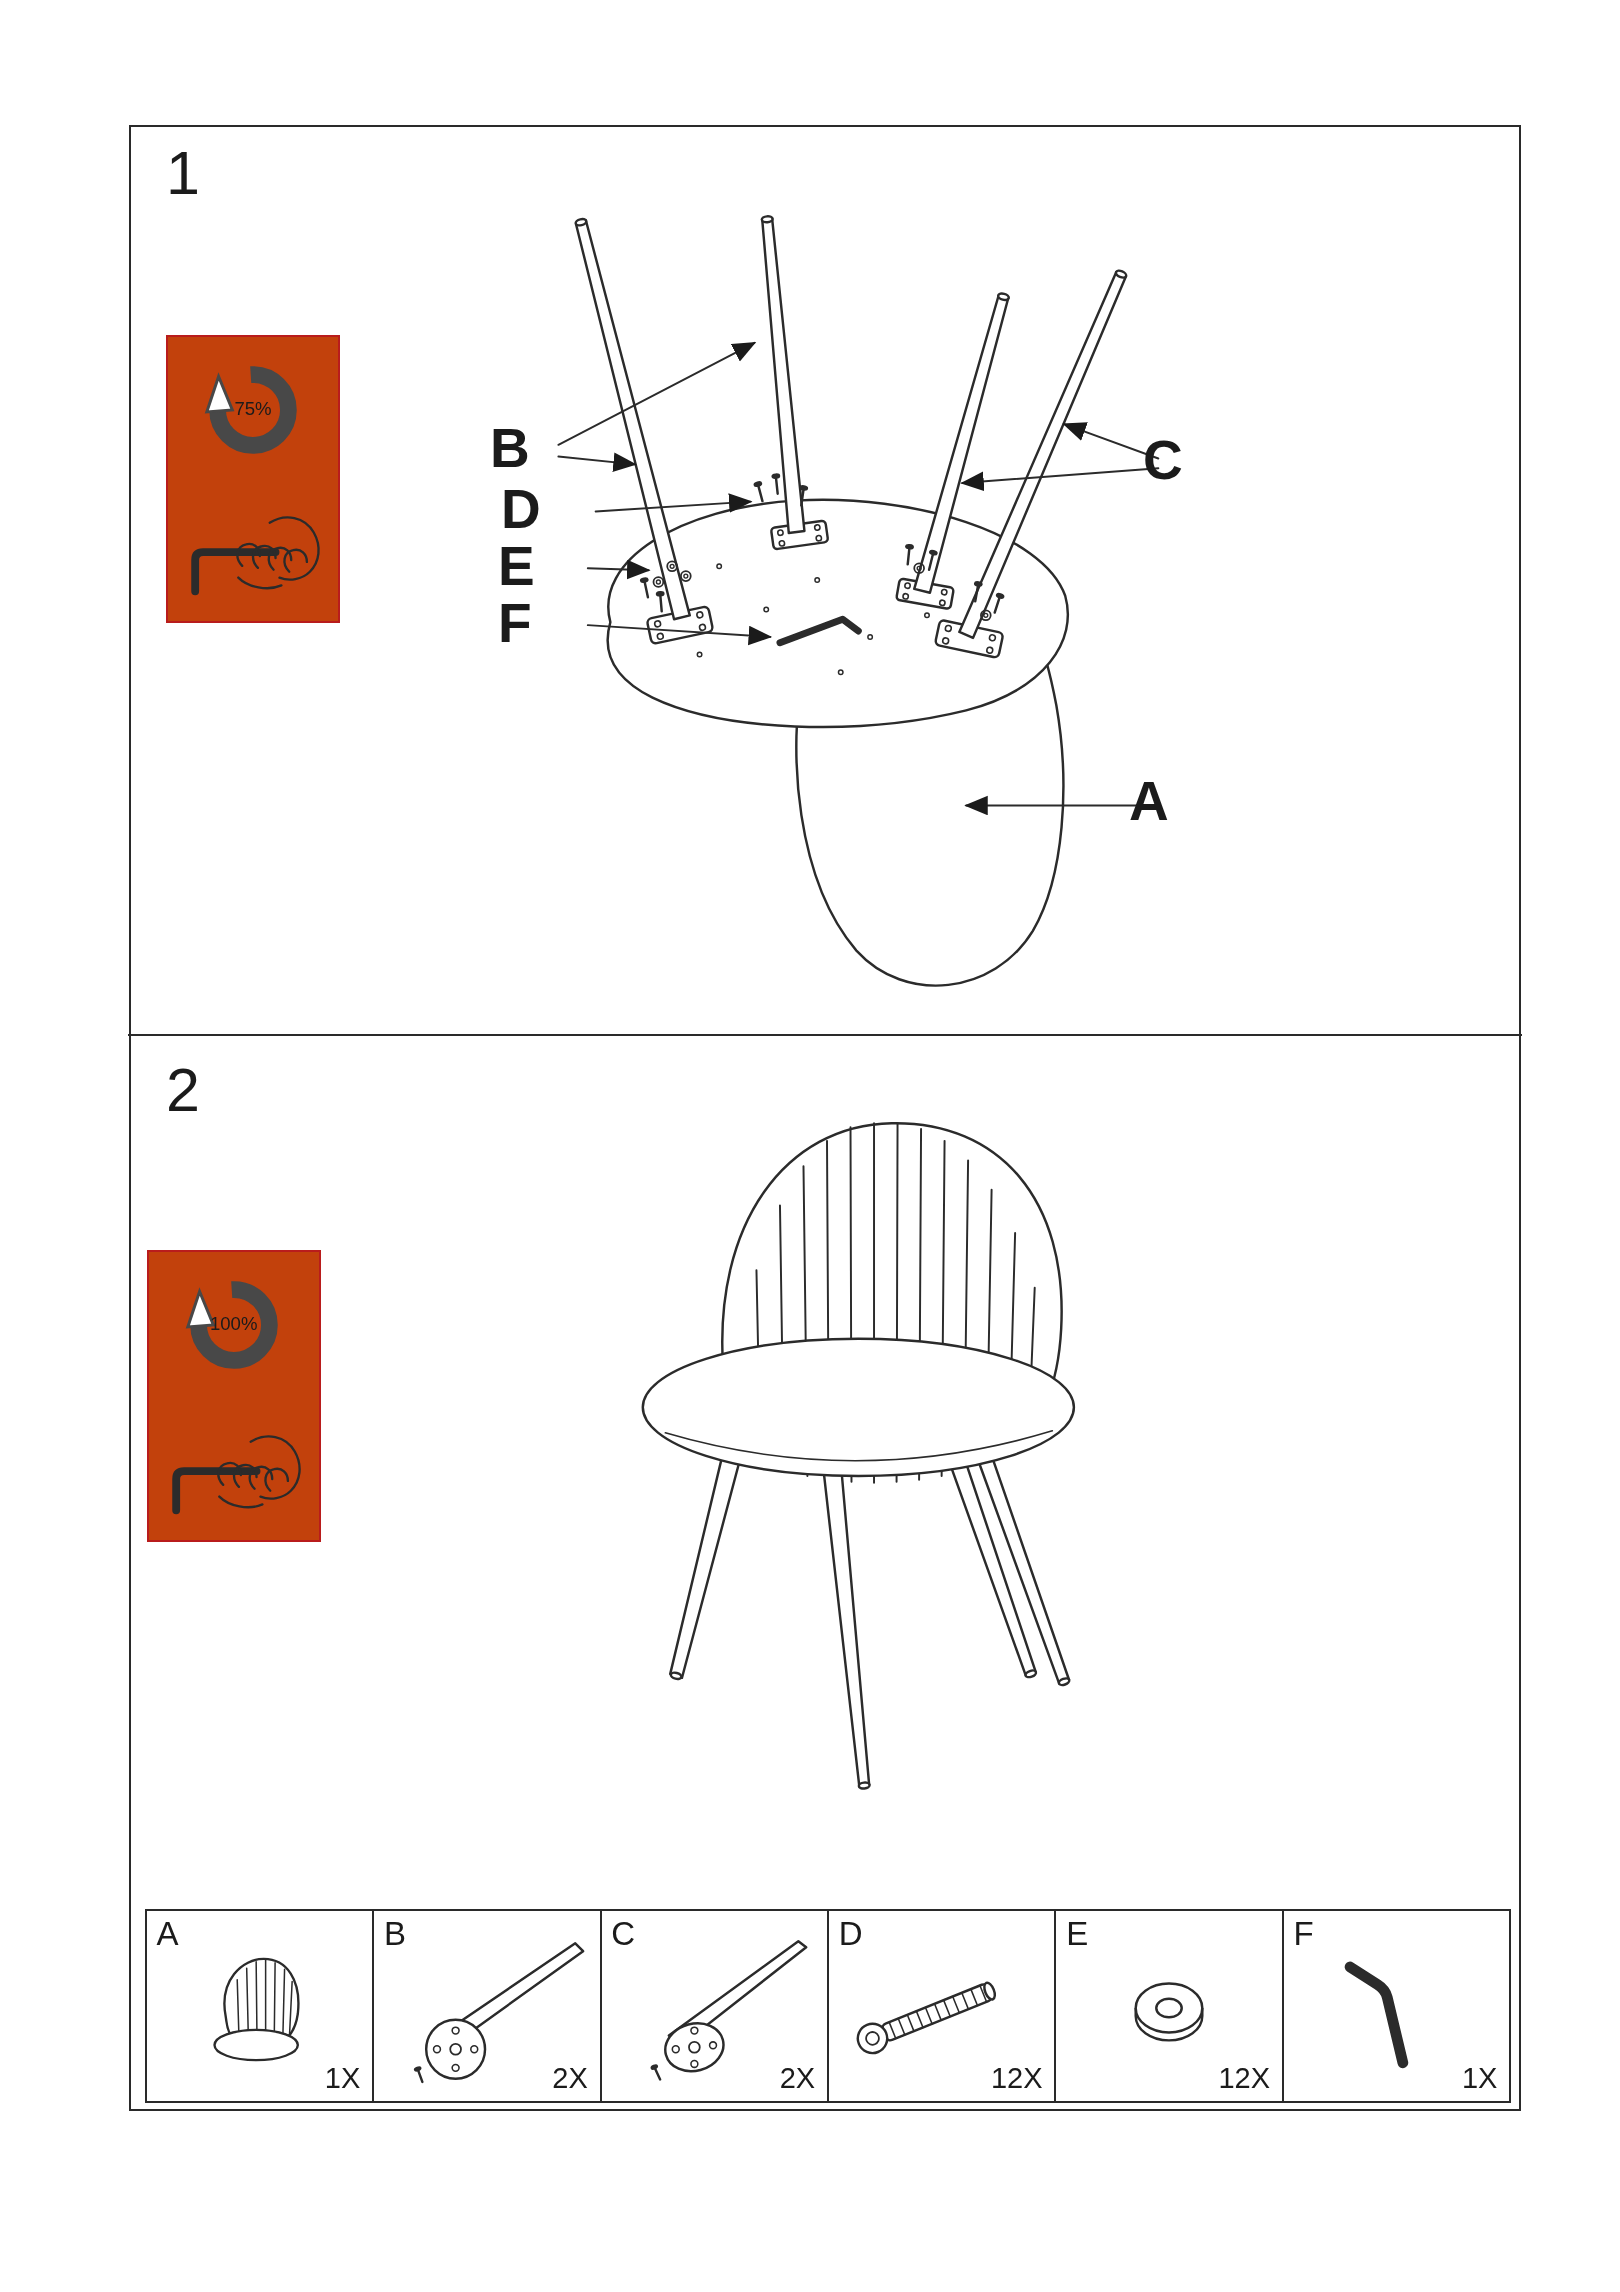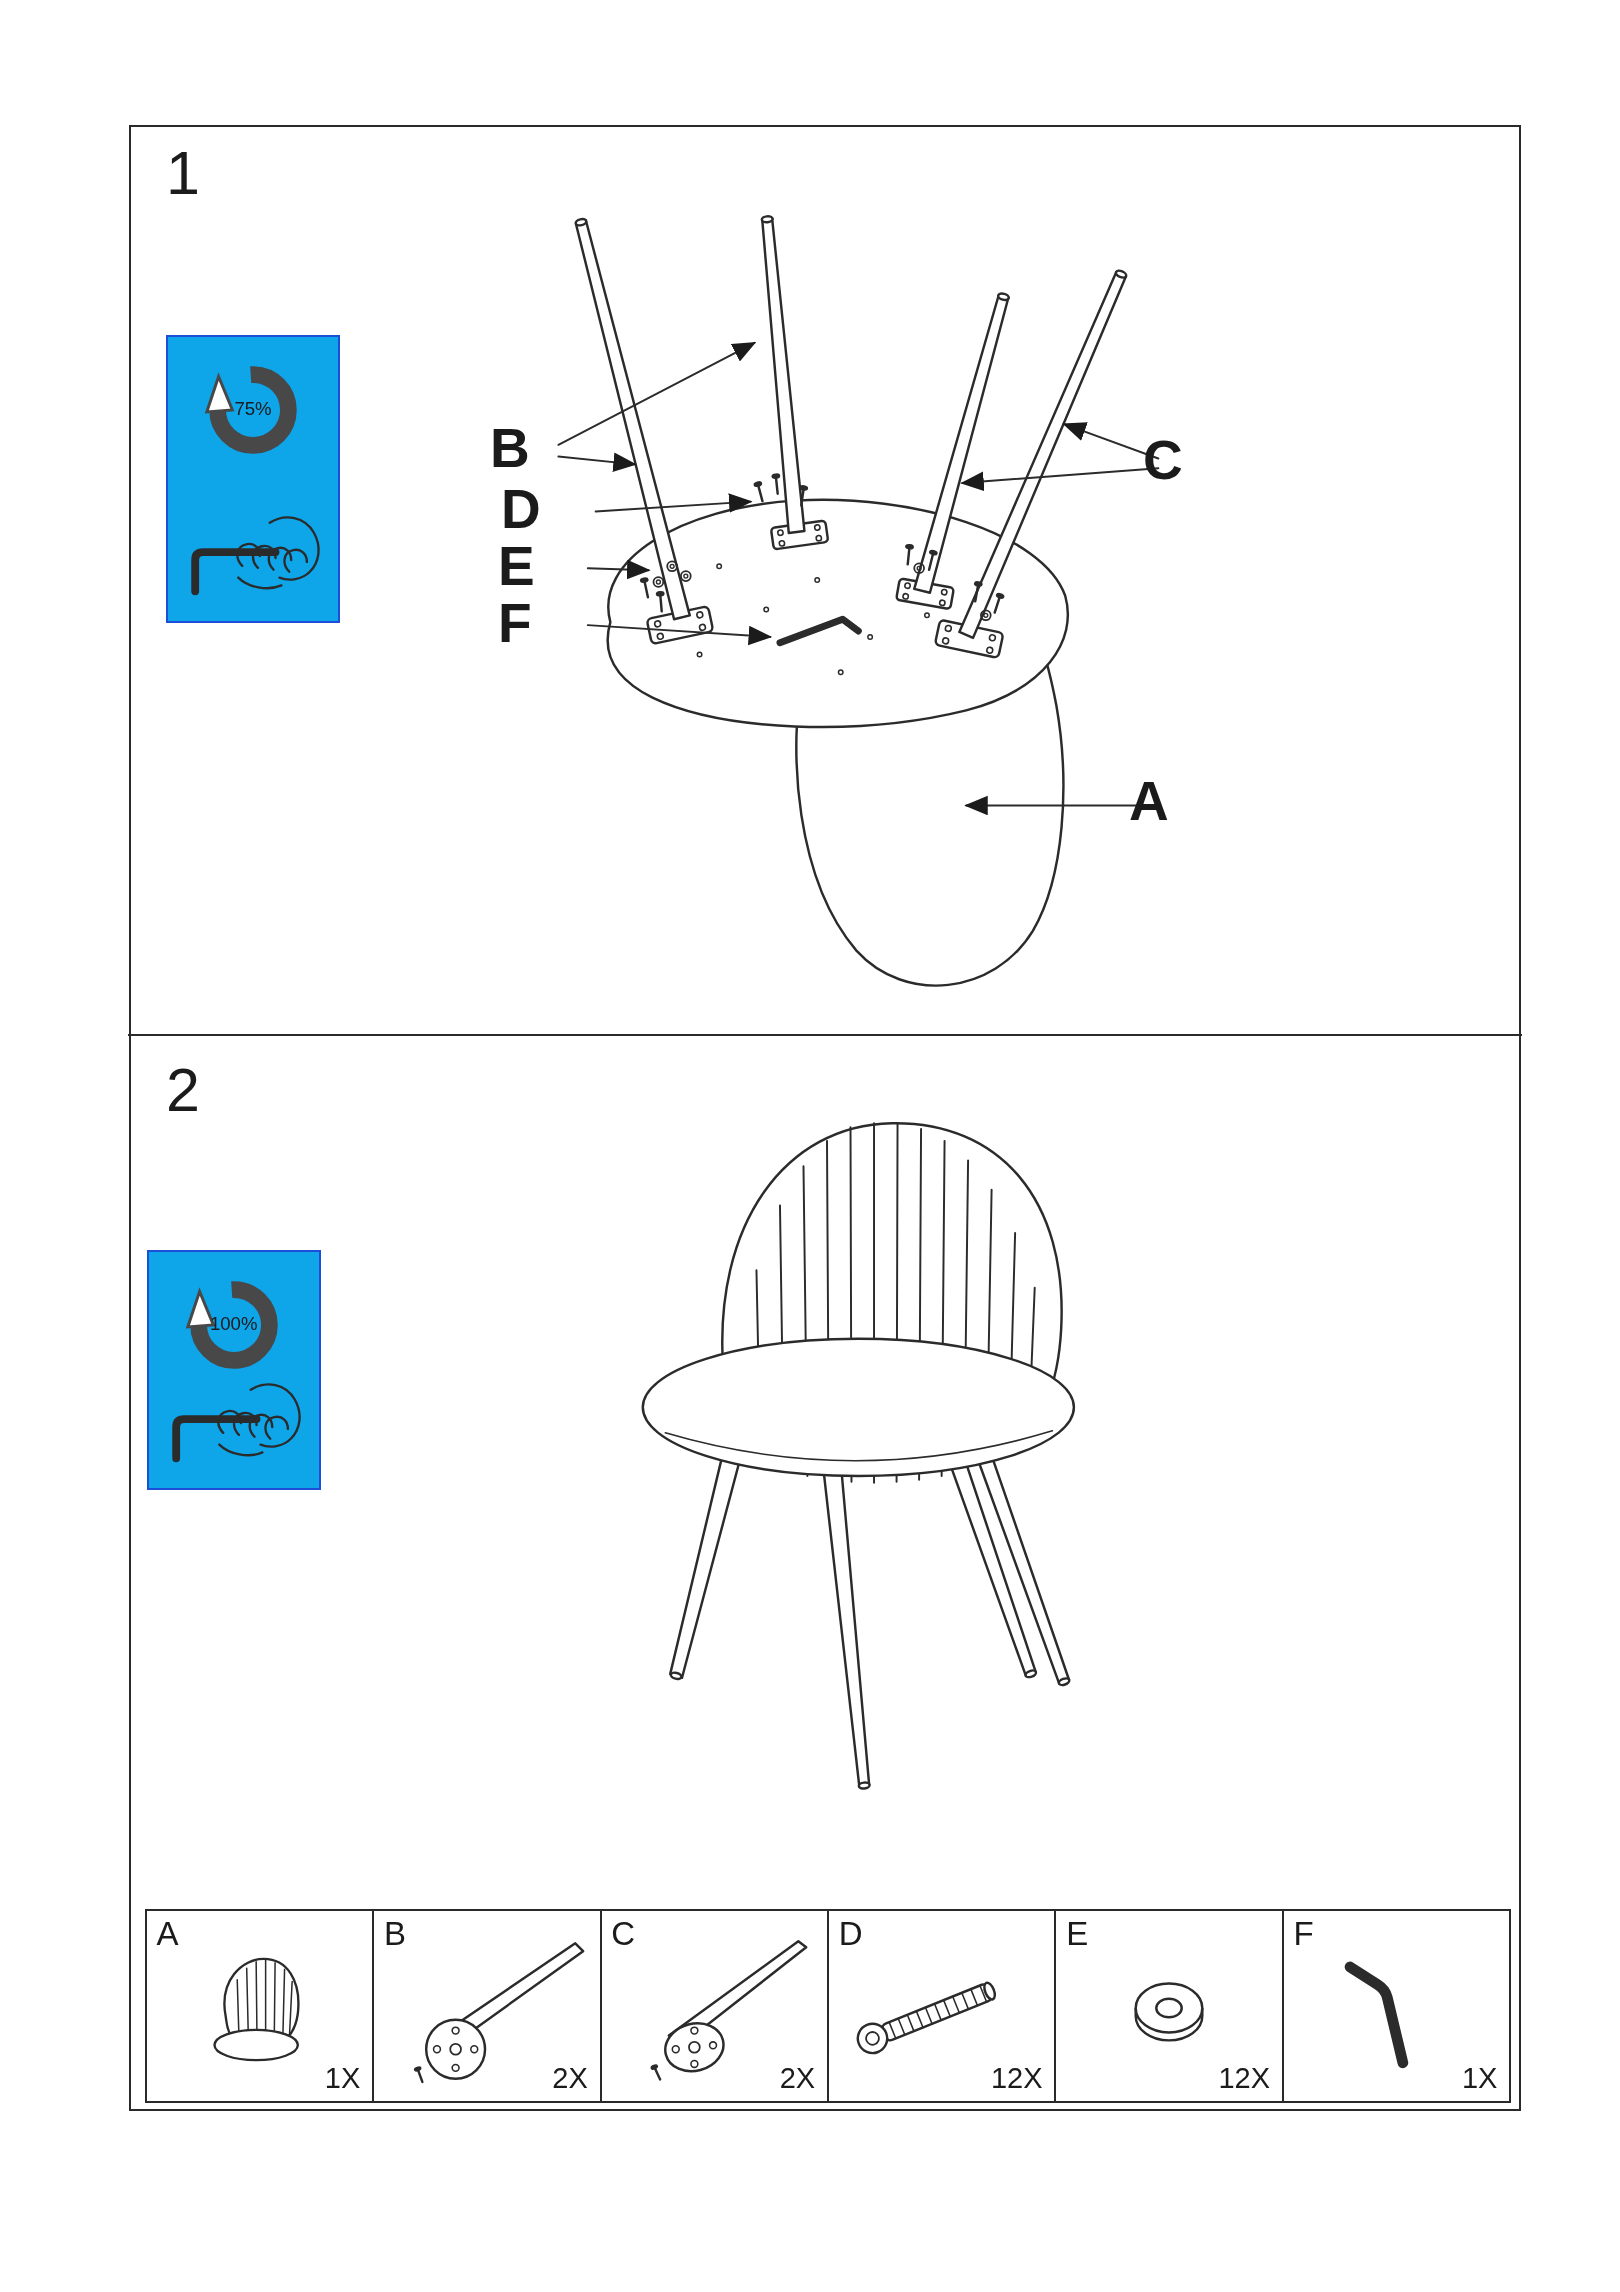--- a/index.html
+++ b/index.html
@@ -4,23 +4,23 @@
 <style>
   *{box-sizing:border-box}
   body{margin:0;background:#fff}
   .page{position:relative;width:1620px;height:2293px;background:#ffffff;
         font-family:"Liberation Sans",sans-serif;color:#1b1b1b;overflow:hidden}
   .frame{position:absolute;left:129px;top:125px;width:1392px;height:1986px;border:2.9px solid #2a2a2a}
   .divider{position:absolute;left:-2.9px;right:-2.9px;top:907px;border-top:2.9px solid #2a2a2a}
   .step-num{position:absolute;font-size:61px;font-weight:400;line-height:1}
   #step1-num{left:35px;top:15.7px}
   #step2-num{left:35px;top:933px}
-  .toolbox{position:absolute;border:2px solid #1d4ed8;background:#0ea5e9}
+  .toolbox{position:absolute;border:2px solid #b91c1c;background:#c2410c}
   #toolbox1{left:35px;top:208px;width:174px;height:288px}
-  #toolbox2{left:15.7px;top:1123px;width:174px;height:240px}
+  #toolbox2{left:15.7px;top:1123px;width:174px;height:292px}
   .rot-icon{position:absolute;left:50%;top:11.8px;transform:translateX(-50%)}
   .hand-icon{position:absolute;left:50%;bottom:13.7px;transform:translateX(-50%)}
   .pct{position:absolute;left:0;right:0;top:61px;text-align:center;font-size:18.6px;font-weight:500}
   .part-label{position:absolute;font-size:55px;font-weight:600;line-height:1}
   #lbl-b{left:359px;top:294px}
   #lbl-d{left:370px;top:355px}
   #lbl-e{left:367px;top:412px}
   #lbl-f{left:367px;top:469px}
   #lbl-c{left:1012px;top:306px}
   #lbl-a{left:998px;top:647px}

